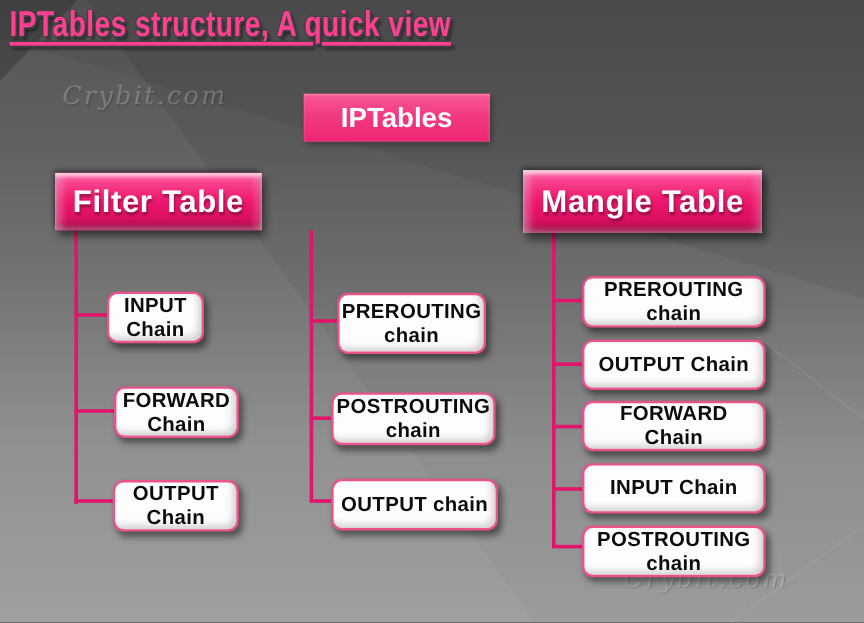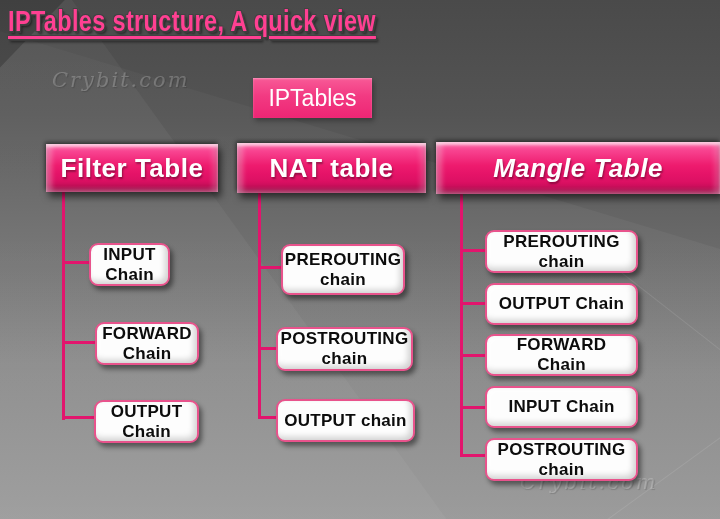--- a/index.html
+++ b/index.html
@@ -33,43 +33,43 @@
 
   .watermark {
     position:absolute; font-family:"DejaVu Serif", serif; font-style:italic;
     font-size:21px; letter-spacing:2px; color:rgba(255,255,255,0.22);
     text-shadow:1px 1px 1px rgba(0,0,0,0.15); white-space:nowrap;
   }
   .wm-top { left:52px; top:68px; }
   .wm-bottom { left:520px; top:470px; }
 
   .root-box {
-    position:absolute; left:253px; top:78px; width:119px; height:40px;
+    position:absolute; left:253px; top:78px; width:155px; height:40px;
     background:linear-gradient(180deg,#f85a97 0%, #f23a82 45%, #ee2574 100%);
     display:flex; align-items:center; justify-content:center;
-    color:#fff; font-weight:normal; font-size:23px;
+    color:#fff; font-weight:bold; font-size:23px;
     box-shadow:inset 0 1px 2px rgba(255,255,255,0.35), 2px 3px 5px rgba(0,0,0,0.30);
   }
 
   .table-btn {
     position:absolute; border-radius:0;
     background:linear-gradient(180deg,#fd74ae 0%, #f84390 16%, #ee1b6e 45%, #e51368 62%, #d60f60 86%, #e23a80 100%);
     display:flex; align-items:center; justify-content:center;
     color:#fff; font-weight:bold; font-size:26px; letter-spacing:0.5px;
     text-shadow:1px 2px 2px rgba(0,0,0,0.35);
     box-shadow:inset 0 3px 3px rgba(255,255,255,0.55),
                inset 6px 0 5px rgba(255,255,255,0.28),
                inset -6px 0 5px rgba(255,255,255,0.18),
                inset 0 -5px 6px rgba(0,0,0,0.30),
                3px 5px 7px rgba(0,0,0,0.55),
                -1px -2px 4px rgba(0,0,0,0.45);
   }
   .btn-filter { left:46px; top:144px; width:172px; height:48px; }
   .btn-nat    { left:237px; top:143px; width:189px; height:50px; }
-  .btn-mangle { left:436px; top:142px; width:284px; height:52px;font-style:italic; }
+  .btn-mangle { left:436px; top:142px; width:199px; height:52px; }
 
   .chain-box {
     position:absolute; border:2px solid #e8538c; border-radius:9px;
     background:#fdfdfd;
     display:flex; align-items:center; justify-content:center; text-align:center;
     color:#0c0c0c; font-weight:bold; font-size:17px; line-height:1.15;
     white-space:pre-line; letter-spacing:0.3px;
     box-shadow:inset -3px -3px 6px rgba(0,0,0,0.18),
                inset 3px 3px 4px rgba(255,255,255,0.95),
                3px 4px 5px rgba(0,0,0,0.45);
@@ -128,21 +128,20 @@
   <div class="conn cn2"></div>
   <div class="conn cn3"></div>
   <div class="conn cv-mangle"></div>
   <div class="conn cm1"></div>
   <div class="conn cm2"></div>
   <div class="conn cm3"></div>
   <div class="conn cm4"></div>
   <div class="conn cm5"></div>
 
   <div class="table-btn btn-filter">Filter Table</div>
-  <div class="table-btn btn-nat">NAT table</div>
   <div class="table-btn btn-mangle">Mangle Table</div>
 
   <div class="chain-box f-input">INPUT
 Chain</div>
   <div class="chain-box f-forward">FORWARD
 Chain</div>
   <div class="chain-box f-output">OUTPUT
 Chain</div>
 
   <div class="chain-box n-prerout">PREROUTING

